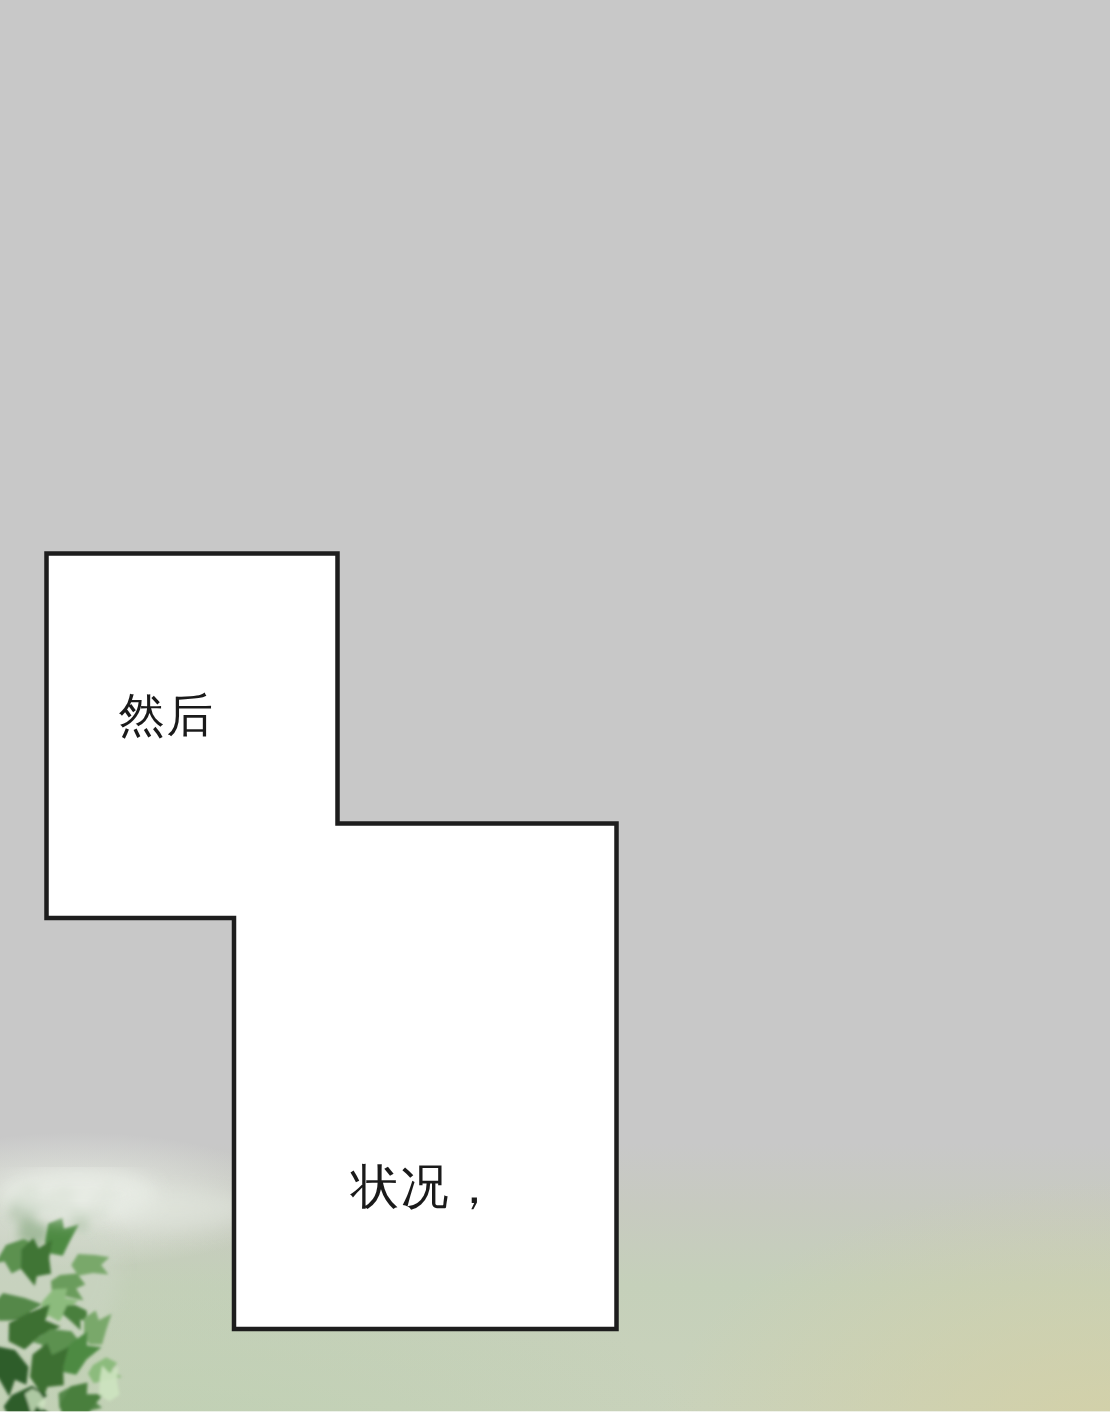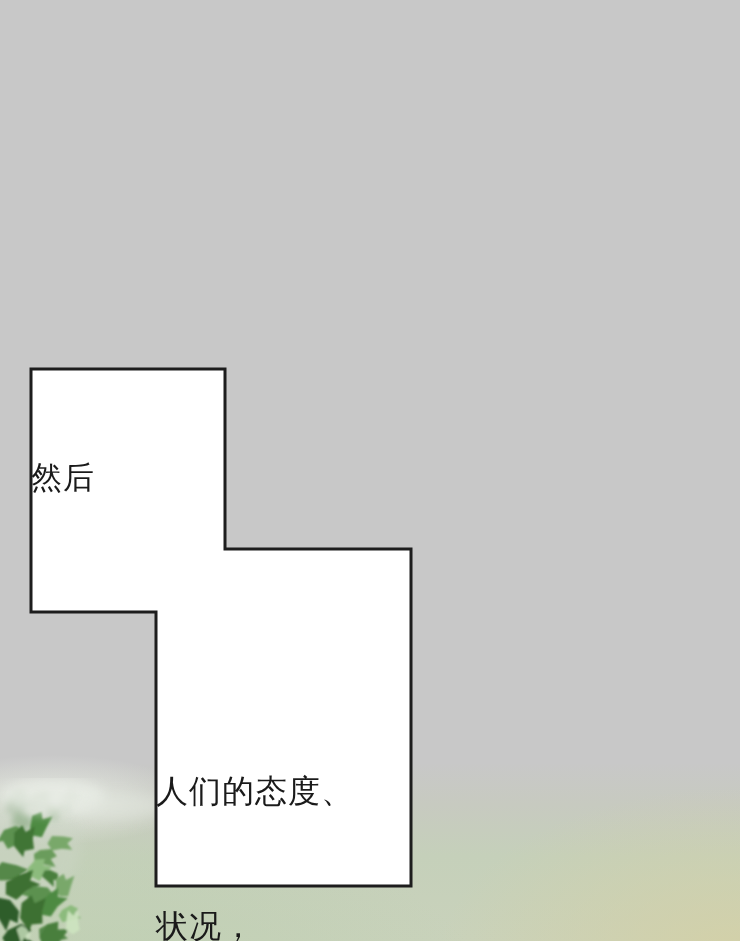--- a/index.html
+++ b/index.html
@@ -34,21 +34,21 @@
   .bubble-layer {
     position: absolute;
     left: 0;
     top: 0;
     width: 740px;
     height: 941px;
   }
   .bubble-text {
     position: absolute;
     color: #1a1a1a;
-    text-align: left;
+    text-align: center;
     white-space: pre;
   }
   .bubble-text.top {
     left: 31px;
     top: 459px;
     width: 160px;
     font-size: 31px;
     line-height: 36px;
     letter-spacing: 1px;
   }
@@ -124,17 +124,16 @@
     <ellipse cx="118" cy="28" rx="48" ry="13" fill="#e4e9e1" opacity="0.45" filter="url(#blur6)"></ellipse>
   </svg>
 
   <svg class="bubble-layer" viewBox="0 0 740 941" xmlns="http://www.w3.org/2000/svg" aria-hidden="true">
     <polygon points="31,369 225,369 225,549 411,549 411,886 156,886 156,612 31,612" fill="#ffffff" stroke="#1d1d1d" stroke-width="3" stroke-linejoin="miter"></polygon>
   </svg>
 
   <div class="bubble-text top">然后</div>
 
   <div class="bubble-text bottom">
-    <div>人们的态度、</div>
     <div>状况，</div>
   </div>
 
 </div>
 
 </body></html>

